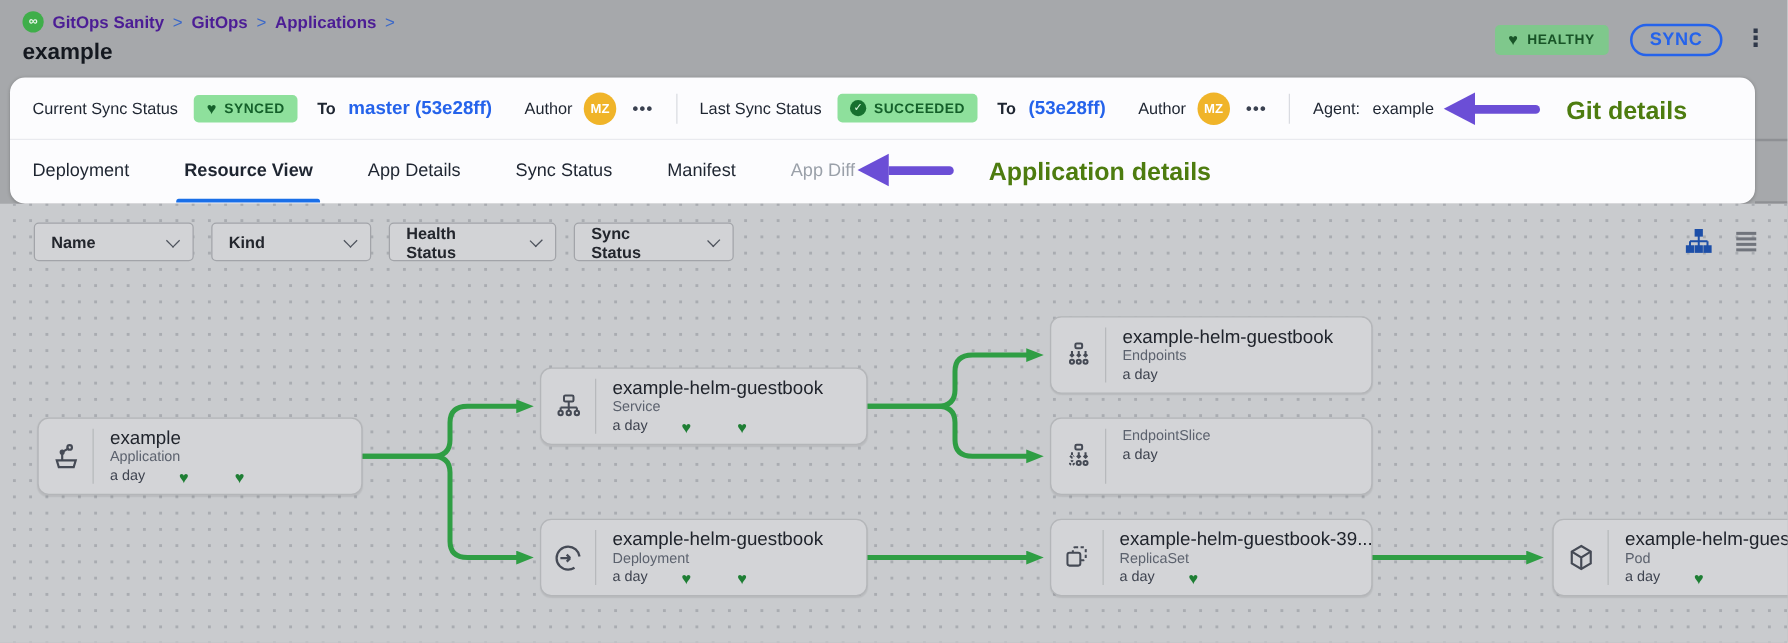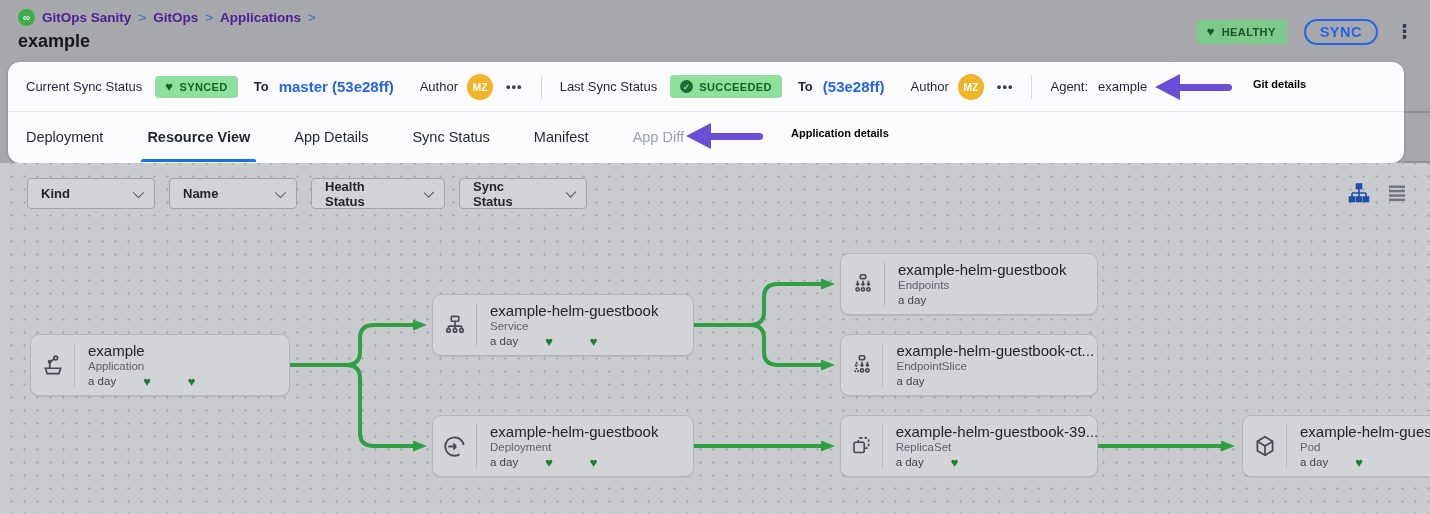--- a/index.html
+++ b/index.html
@@ -46,21 +46,21 @@
   .more-dots { color:#3a4150; font-size:13px; font-weight:bold; letter-spacing:1px; margin-right:18px; cursor:pointer; }
   .vdiv { width:1px; height:24px; background:#d9dbe1; margin-right:18px; }
   .agent-label { margin-right:10px; }
   .agent-value { margin-right:6px; }
 
   
   .annot-arrow { position:absolute; display:flex; align-items:center; }
   .annot-arrow::before { content:""; width:0; height:0; border-top:13px solid transparent;
                          border-bottom:13px solid transparent; border-right:25px solid #6b4ed6; }
   .annot-shaft { width:52px; height:7px; background:#6b4ed6; border-radius:0 4px 4px 0; }
-  .annot-text { position:absolute; color:#000000; font-size:11px; font-weight:bold; white-space:nowrap; }
+  .annot-text { position:absolute; color:#4d7c0f; font-size:20px; font-weight:bold; white-space:nowrap; }
   #git-arrow { left:1147px; top:12px; }
   #git-text { left:1245px; top:16px; }
   #app-arrow { left:678px; top:11px; }
   #app-text { left:783px; top:15px; }
 
   
   .tabs-row { position:relative; height:50px; display:flex; align-items:stretch; padding:0 18px; gap:44px; }
   .tab { position:relative; display:flex; align-items:center; font-size:14.5px; color:#1e2531; cursor:pointer; }
   .tab.active { font-weight:bold; }
   .tab.active::after { content:""; position:absolute; left:-6px; right:-6px; bottom:0; height:3px;
@@ -184,26 +184,26 @@
       <span class="annot-text" id="app-text">Application details</span>
     </div>
   </div>
 
   <div class="edge-line" id="edge-line-1"></div>
   <div class="edge-line" id="edge-line-2"></div>
 
   <div class="canvas">
 
     <div class="filters">
+      <div class="filter-box fb-1">
+        <span>Name</span>
+        <span class="chev"></span>
+      </div>
       <div class="filter-box fb-2">
         <span>Kind</span>
-        <span class="chev"></span>
-      </div>
-      <div class="filter-box fb-1">
-        <span>Name</span>
         <span class="chev"></span>
       </div>
       <div class="filter-box fb-3">
         <span>Health Status</span>
         <span class="chev"></span>
       </div>
       <div class="filter-box fb-4">
         <span>Sync Status</span>
         <span class="chev"></span>
       </div>
@@ -313,21 +313,20 @@
           <rect x="9.5" y="3.5" width="5" height="3.5" rx="1"></rect>
           <path d="M7,9 V13 M5.6,11.6 L7,13 L8.4,11.6" stroke-dasharray="2 1.4"></path>
           <path d="M12,9 V13 M10.6,11.6 L12,13 L13.4,11.6"></path>
           <path d="M17,9 V13 M15.6,11.6 L17,13 L18.4,11.6"></path>
           <circle cx="7" cy="17" r="1.5" stroke-dasharray="1.6 1.2"></circle>
             <circle cx="12" cy="17" r="1.5"></circle>
             <circle cx="17" cy="17" r="1.5"></circle>
         </svg>
       </div>
       <div class="node-body">
-        <div class="node-title">example-helm-guestbook-ct...</div>
         <div class="node-kind">EndpointSlice</div>
         <div class="node-age-row">
           <span>a day</span>
         </div>
       </div>
     </div>
 
     <div class="node" id="node-dep">
       <div class="node-icon">
         <svg width="27" height="27" viewBox="0 0 24 24" fill="none" stroke="#454a55" stroke-width="1.6">

